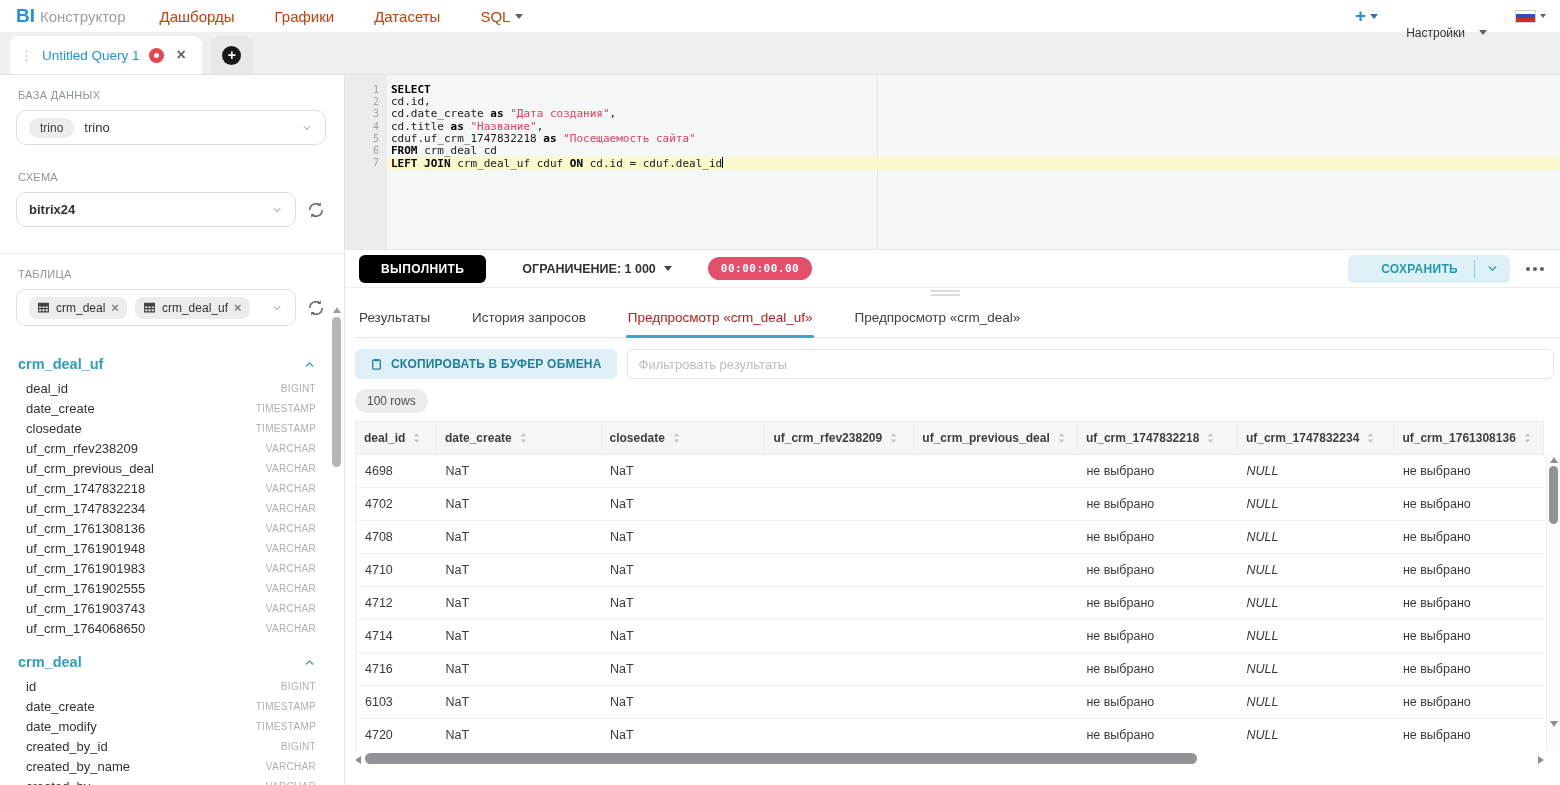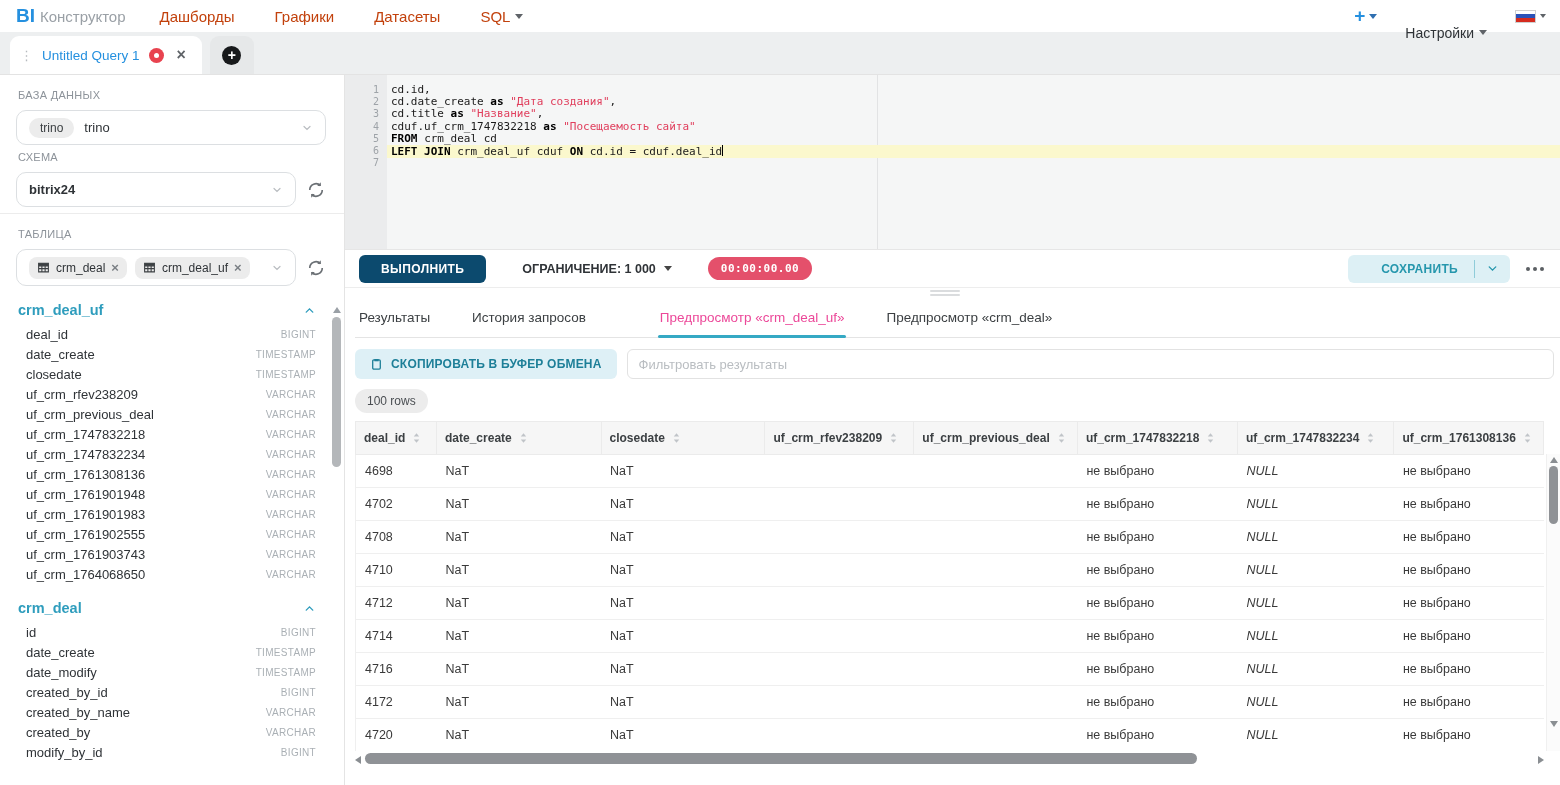--- a/index.html
+++ b/index.html
@@ -10,21 +10,21 @@
   
   .navbar { height:32px; display:flex; align-items:center; padding:0 14px 0 16px; background:#fff; }
   .brand { display:flex; align-items:baseline; gap:5px; margin-right:34px; cursor:pointer; }
   .brand-bi { color:#2590df; font-weight:bold; font-size:19px; }
   .brand-name { color:#9aa0a6; font-size:15px; }
   .nav-item { color:#c2410c; font-size:15px; margin-right:40px; cursor:pointer; display:flex; align-items:center; gap:5px; }
   .caret { width:0; height:0; border-left:4px solid transparent; border-right:4px solid transparent; border-top:5px solid #5f6368; display:inline-block; }
   .nav-right { margin-left:auto; display:flex; align-items:center; gap:28px; }
   .nav-plus { color:#2590df; font-size:19px; font-weight:bold; display:flex; align-items:center; gap:4px; cursor:pointer; }
   .nav-plus .caret { border-top-color:#2f6fb0; }
-  .nav-settings { font-size:14px; color:#2f3337; display:flex; align-items:center; gap:5px; cursor:pointer;margin-top:33px; }
+  .nav-settings { font-size:12px; color:#2f3337; display:flex; align-items:center; gap:14px; cursor:pointer;margin-top:33px; }
   .flag { width:21px; height:13px; border:1px solid #d0d0d0; display:flex; flex-direction:column; cursor:pointer; }
   .flag i { flex:1; } .flag i:nth-child(1){background:#fff}.flag i:nth-child(2){background:#2b52b8}.flag i:nth-child(3){background:#d52b1e}
   .flag-wrap { display:flex; align-items:center; gap:4px; }
   .flag-wrap .caret { border-top-width:4px; border-left-width:3px; border-right-width:3px; }
 
   
   .tabbar { height:43px; background:#edeff0; display:flex; align-items:flex-end; padding-left:10px; border-bottom:1px solid #e3e3e3; }
   .qtab { background:#fff; border-radius:9px 9px 0 0; height:38px; display:flex; align-items:center; gap:9px; padding:0 16px 0 10px; cursor:pointer; }
   .qtab-grip { color:#b6babe; font-size:13px; line-height:1; letter-spacing:0; cursor:grab; }
   .qtab-label { color:#2590df; font-size:13.5px; }
@@ -34,21 +34,21 @@
   .addtab { width:44px; height:38px; margin-left:8px; background:#e6e8e9; border-radius:9px 9px 0 0; display:flex; align-items:center; justify-content:center; cursor:pointer; }
   .addtab-circle { width:19px; height:19px; border-radius:50%; background:#17191b; color:#fff; font-size:14px; font-weight:bold; display:flex; align-items:center; justify-content:center; line-height:0; }
 
   
   .main { display:flex; height:710px; }
   .sidebar { width:345px; min-width:345px; border-right:1px solid #e4e4e4; padding:14px 18px 0 16px; position:relative; overflow:hidden; }
   .rightpane { flex:1; display:flex; flex-direction:column; min-width:0; }
 
   
   .sb-label { font-size:11px; color:#8d939a; letter-spacing:.3px; margin:0 0 9px 2px; }
-  .sb-row { display:flex; align-items:center; gap:10px; margin-bottom:6px; }
+  .sb-row { display:flex; align-items:center; gap:10px; margin-bottom:26px; }
   .sb-select { flex:1; height:35px; border:1px solid #dcdfe2; border-radius:10px; display:flex; align-items:center; padding:0 12px; gap:10px; cursor:pointer; background:#fff; }
   .sb-badge { background:#ececec; border-radius:12px; padding:3px 11px; font-size:12px; color:#3c4043; }
   .sb-value { font-size:13px; color:#2f3337; }
   .sb-chevron { margin-left:auto; }
   .refresh-btn { width:20px; height:20px; cursor:pointer; flex:none; }
   .sb-divider { height:1px; background:#ececec; margin:0 -18px 14px -16px; }
   .chip { display:flex; align-items:center; gap:6px; background:#ececec; border-radius:8px; padding:4px 8px; font-size:12px; color:#2f3337; }
   .chip-close { color:#7a7f84; font-size:13px; font-weight:bold; cursor:pointer; line-height:1; }
   .sb-select.chips { gap:8px; height:37px; }
 
@@ -68,42 +68,42 @@
   .codearea { flex:1; padding-top:9px; position:relative; cursor:text; }
   .editor-ruler { position:absolute; left:490px; top:0; bottom:0; width:1px; background:#e2e3e4; }
   .code-line { font-size:11px; line-height:12.2px; white-space:pre; padding-left:4px; position:relative; color:#1a1a1a; }
   .code-line.active { background:#fbf8cd; }
   .kw { font-weight:bold; color:#000; }
   .str { color:#e03e5c; }
   .cursor { display:inline-block; width:1px; height:11px; background:#000; vertical-align:-1px; }
 
   
   .toolbar { height:38px; display:flex; align-items:center; padding:0 14px 0 14px; background:#fff; border-bottom:1px solid #ededed; }
-  .run-btn { background:#0c4a6e; color:#fff; font-weight:bold; font-size:12px; letter-spacing:.4px; border:none; border-radius:6px; height:28px; padding:0 22px; cursor:pointer; font-family:inherit; }
+  .run-btn { background:#000000; color:#fff; font-weight:bold; font-size:12px; letter-spacing:.4px; border:none; border-radius:6px; height:28px; padding:0 22px; cursor:pointer; font-family:inherit; }
   .limit { margin-left:36px; font-size:12.5px; font-weight:bold; color:#2f3337; display:flex; align-items:center; gap:8px; cursor:pointer; }
   .limit .caret { border-top-color:#444; }
   .timer { margin-left:36px; background:#e4506b; color:#fff; font-family:"DejaVu Sans Mono", monospace; font-size:11px; font-weight:bold; border-radius:13px; padding:5px 13px; letter-spacing:.5px; }
   .tb-right { margin-left:auto; display:flex; align-items:center; gap:14px; }
   .save-split { display:flex; align-items:stretch; background:#ddf0f5; border-radius:6px; overflow:hidden; height:28px;padding-left:17px; }
   .save-main { color:#2697ad; font-weight:bold; font-size:12px; letter-spacing:.3px; padding:0 16px; display:flex; align-items:center; cursor:pointer; border:none; background:transparent; font-family:inherit; }
   .save-sep { width:1px; background:#8fccd9; margin:5px 0; }
   .save-caret { padding:0 11px; display:flex; align-items:center; cursor:pointer; }
   .copylink-btn { background:#d8d8d8; color:#474b4e; font-weight:bold; font-size:12px; letter-spacing:.3px; border:none; border-radius:6px; height:28px; padding:0 14px; display:flex; align-items:center; gap:8px; cursor:pointer; font-family:inherit; }
   .more-btn { display:flex; gap:3px; cursor:pointer; padding:4px 2px; }
   .more-btn i { width:4px; height:4px; border-radius:50%; background:#5b5f63; }
 
   .handle-strip { height:9px; position:relative; background:#fff; }
   .drag-grip { position:absolute; left:585px; top:2px; width:30px; cursor:row-resize; }
   .drag-grip i { display:block; height:2px; background:#dadcde; border-radius:1px; margin-bottom:2px; }
 
   
   .results { flex:1; padding-left:10px; display:flex; flex-direction:column; min-height:0; position:relative; }
   .rtabs { display:flex; gap:38px; border-bottom:1px solid #e4e4e4; padding:0 2px; }
   .rtab { font-size:13.5px; color:#3c4043; padding:13px 2px 12px; cursor:pointer; position:relative; }
-  .rtab.active { color:#ec4899;margin-left:32px; }
+  .rtab.active { color:#b91c1c; }
   .rtab.active::after { content:""; position:absolute; left:0; right:0; bottom:-1px; height:3px; background:#35a9c4; border-radius:2px; }
   .actions-row { display:flex; gap:10px; margin-top:11px; padding-right:6px; }
   .copybuf-btn { background:#def0f6; color:#1d7f98; font-weight:bold; font-size:12px; letter-spacing:.2px; border:none; border-radius:6px; height:30px; padding:0 15px; display:flex; align-items:center; gap:8px; cursor:pointer; font-family:inherit; }
   .filter-input { flex:1; height:30px; border:1px solid #e2e2e2; border-radius:6px; padding:0 11px; font-size:13px; color:#333; outline:none; font-family:inherit; }
   .filter-input::placeholder { color:#b9bdc1; }
   .rows-badge { align-self:flex-start; background:#ececec; border-radius:12px; padding:5px 12px; font-size:12px; color:#4a4e52; margin-top:10px; }
 
   .table-zone { margin-top:8px; position:relative; flex:1; overflow:hidden; padding-right:16px; }
   table.results-table { border-collapse:collapse; table-layout:fixed; }
   .results-table th { background:#f6f6f6; border:1px solid #ebebeb; font-size:12px; font-weight:bold; color:#3c4043; text-align:left; padding:0 8px; height:33px; cursor:pointer; white-space:nowrap; overflow:hidden; }
@@ -355,20 +355,21 @@
             <div>1</div>
             <div>2</div>
             <div>3</div>
             <div>4</div>
             <div>5</div>
             <div>6</div>
             <div>7</div>
           </div>
         <div class="codearea" id="codearea">
           <div class="editor-ruler"></div>
+        <div class="code-line"><span class="kw">SELECT</span></div>
             <div class="code-line"><span>cd.id,</span></div>
             <div class="code-line"><span>cd.date_create </span><span class="kw">as </span><span class="str">"Дата создания"</span><span>,</span></div>
             <div class="code-line"><span>cd.title </span><span class="kw">as </span><span class="str">"Название"</span><span>,</span></div>
             <div class="code-line"><span>cduf.uf_crm_1747832218 </span><span class="kw">as </span><span class="str">"Посещаемость сайта"</span></div>
             <div class="code-line"><span class="kw">FROM </span><span>crm_deal cd</span></div>
             <div class="code-line active"><span class="kw">LEFT JOIN </span><span>crm_deal_uf cduf </span><span class="kw">ON </span><span>cd.id = cduf.deal_id</span><span class="cursor"></span></div>
           </div>
       </div>
 
       <div class="toolbar">
@@ -568,21 +569,21 @@
                   <td style="width: 82px;">4716</td>
                   <td style="width: 174px;">NaT</td>
                   <td style="width: 175px;">NaT</td>
                   <td style="width: 150px;">&nbsp;</td>
                   <td style="width: 164px;">&nbsp;</td>
                   <td style="width: 162px;">не выбрано</td>
                   <td class="td-null" style="width: 158px;">NULL</td>
                   <td style="width: 150px;">не выбрано</td>
                 </tr>
                 <tr>
-                  <td style="width: 82px;">4172</td>
+                  <td style="width: 82px;">6103</td>
                   <td style="width: 174px;">NaT</td>
                   <td style="width: 175px;">NaT</td>
                   <td style="width: 150px;">&nbsp;</td>
                   <td style="width: 164px;">&nbsp;</td>
                   <td style="width: 162px;">не выбрано</td>
                   <td class="td-null" style="width: 158px;">NULL</td>
                   <td style="width: 150px;">не выбрано</td>
                 </tr>
                 <tr>
                   <td style="width: 82px;">4720</td>

